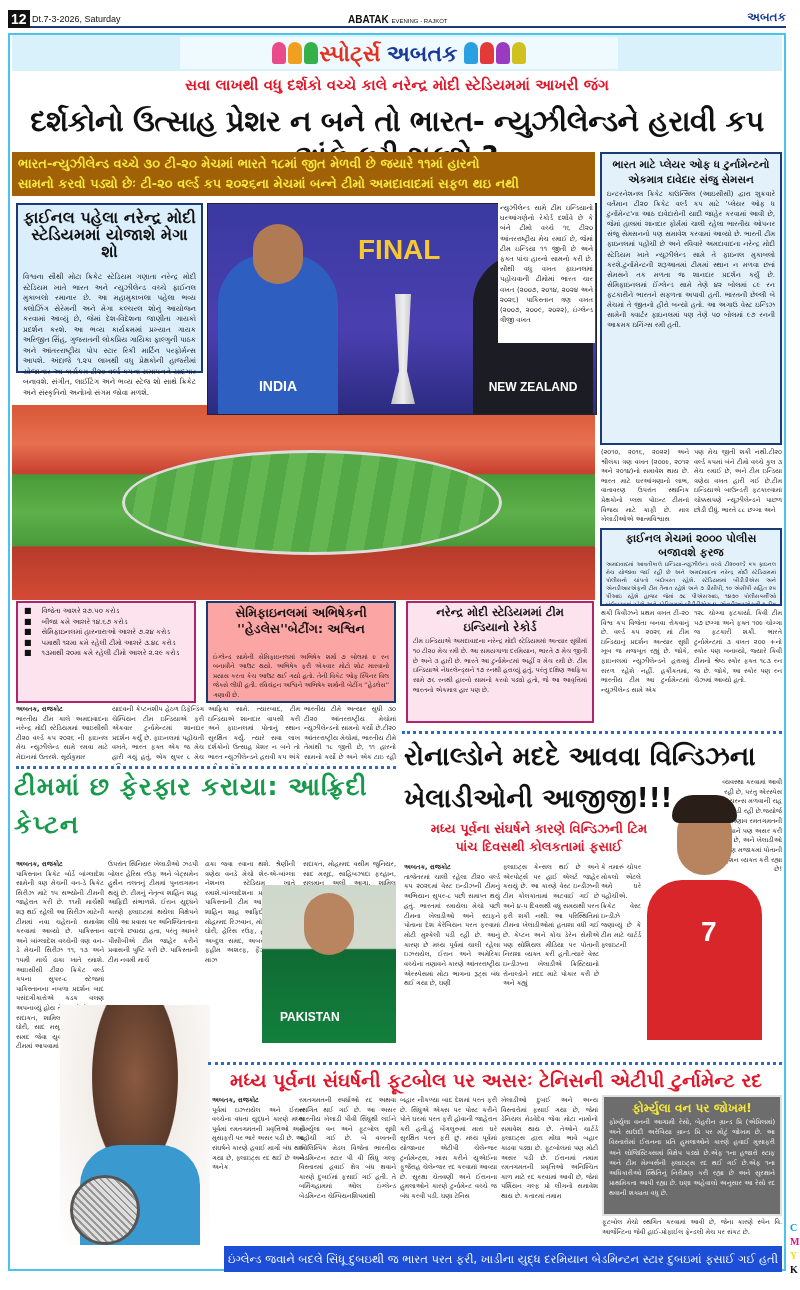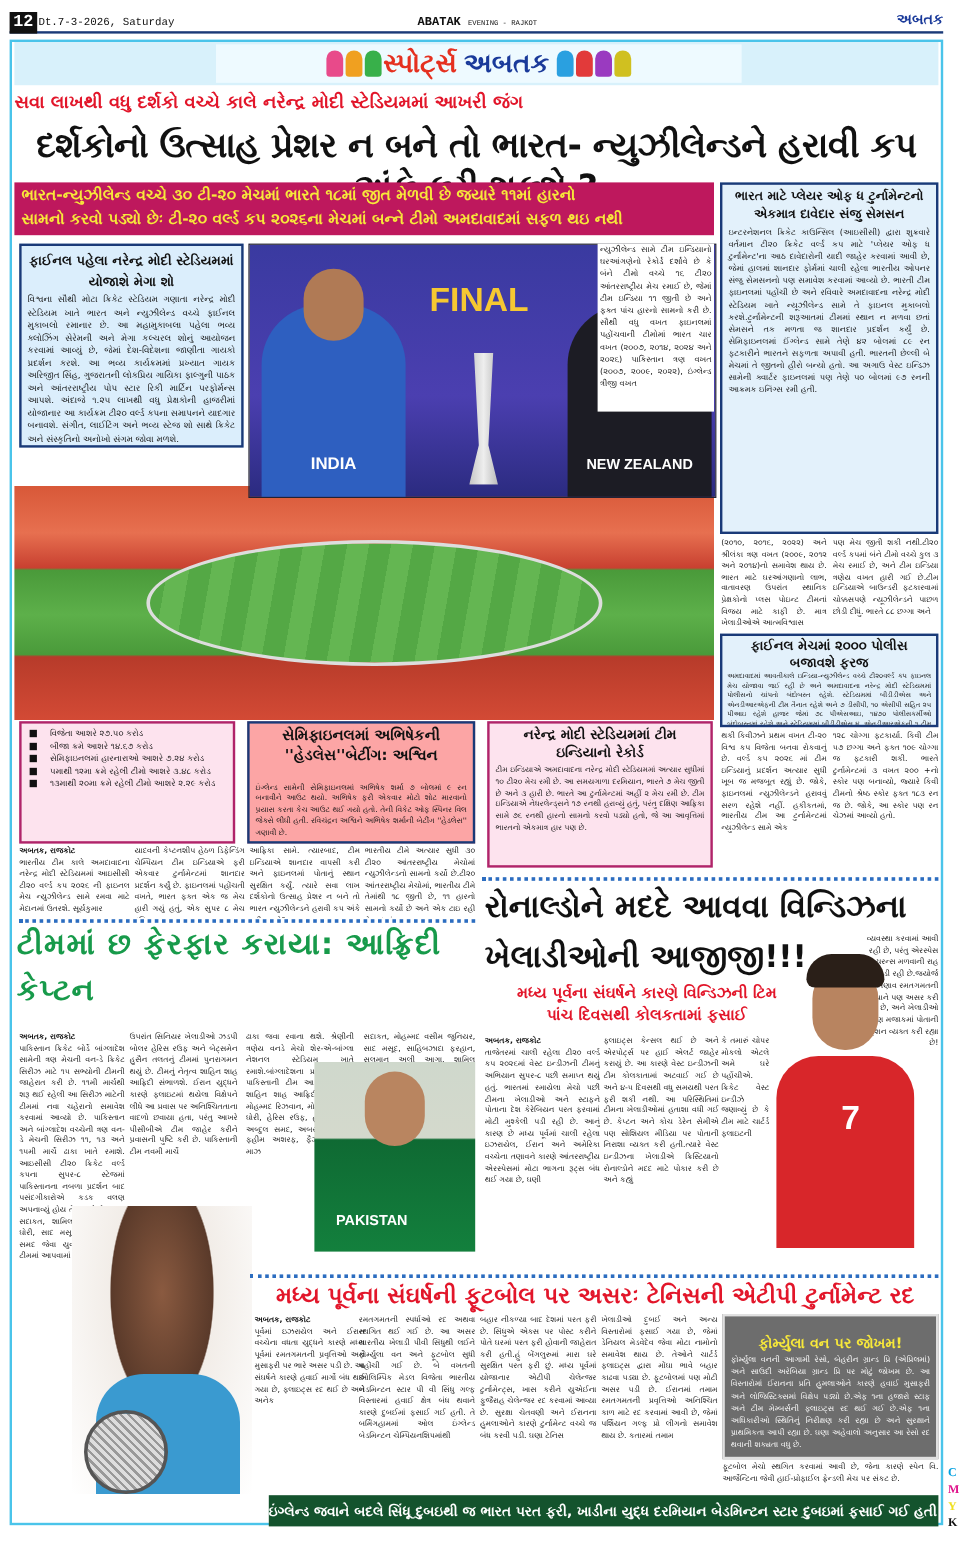--- a/index.html
+++ b/index.html
@@ -1,32 +1,32 @@
 <!DOCTYPE html>
 <html><head>
 <meta charset="utf-8">
 <style>
 *{box-sizing:border-box;margin:0;padding:0}
 body{width:800px;height:1290px;background:#fff;font-family:"DejaVu Sans",sans-serif;position:relative;overflow:hidden;color:#111}
 .abs{position:absolute}
-.hdr{left:8px;top:12px;width:778px;height:16px;border-bottom:2px solid #1a3a78;font-size:9px;font-family:Liberation Mono, monospace}
+.hdr{left:8px;top:12px;width:778px;height:16px;border-bottom:2px solid #1a3a78;font-size:9px;font-family:Liberation Sans, sans-serif}
 .pgno{position:absolute;left:0;top:-2px;background:#111;color:#fff;font-weight:bold;font-size:14px;padding:0 3px;line-height:18px}
 .date{position:absolute;left:24px;top:2px}
 .mast{position:absolute;left:340px;top:2px;font-weight:bold;font-size:10px}
 .mast small{font-size:6px;font-weight:normal}
 .logo-r{position:absolute;right:0;top:-2px;color:#1a3a9a;font-weight:bold;font-size:12px}
 .frame{left:8px;top:33px;width:778px;height:1238px;border:2px solid #4ac4ea;background:#fff}
 .banner{left:12px;top:35px;width:770px;height:36px;background:#d8f1fb}
 .banner-inner{position:absolute;left:168px;top:2px;width:438px;height:32px;background:#eefaff;display:flex;align-items:center;justify-content:center;font-weight:bold;font-size:22px}
 .banner-inner .s1{color:#e53020}
 .banner-inner .s2{color:#1a3a9a;margin-left:6px}
 .fig{display:inline-block;width:14px;height:22px;border-radius:7px 7px 3px 3px;margin:0 1px}
-.kicker{left:12px;top:76px;width:770px;color:#e2162a;font-weight:bold;font-size:15px}
+.kicker{left:12px;top:76px;width:770px;text-align:center;color:#e2162a;font-weight:bold;font-size:15px}
 .headline{left:12px;top:104px;width:770px;text-align:center;color:#111;font-weight:bold;font-size:29px;letter-spacing:-0.5px;font-family:"DejaVu Sans",sans-serif}
-.strap{left:12px;top:152px;width:583px;height:44px;background:#be185d;color:#f7e83a;font-weight:bold;font-size:13px;padding:2px 6px;line-height:20px}
+.strap{left:12px;top:152px;width:583px;height:44px;background:#a16207;color:#f7e83a;font-weight:bold;font-size:13px;padding:2px 6px;line-height:20px}
 .box-blue{background:#dbeefc;border:2px solid #1a3a78}
 .box-title{text-align:center;font-weight:bold;color:#111}
 .body-txt{font-size:8.3px;line-height:12.2px;text-align:justify;color:#111}
 .photo-final{left:207px;top:203px;width:390px;height:212px;background:linear-gradient(180deg,#3a3aa0 0%,#4b3fb0 60%,#2b2b80 100%);overflow:hidden;border:1px solid #223}
 .final-text{position:absolute;left:150px;top:30px;font-size:28px;font-weight:bold;color:#f6c832;font-family:"Liberation Sans",sans-serif}
 .player-l{position:absolute;left:10px;top:50px;width:120px;height:165px;background:#2e5fc0;border-radius:50px 50px 0 0}
 .player-l .head{position:absolute;left:35px;top:-30px;width:50px;height:60px;background:#b07a55;border-radius:25px}
 .player-r{position:absolute;left:265px;top:50px;width:120px;height:165px;background:#1c1c24;border-radius:50px 50px 0 0}
 .player-r .head{position:absolute;left:35px;top:-30px;width:50px;height:60px;background:#e2b394;border-radius:25px}
 .jersey-txt{position:absolute;bottom:25px;width:100%;text-align:center;color:#fff;font-weight:bold;font-size:14px;font-family:"Liberation Sans",sans-serif}
@@ -34,21 +34,21 @@
 .stadium{left:12px;top:405px;width:583px;height:195px;background:linear-gradient(180deg,#d85838 0%,#e77050 20%,#c84030 35%,#4a9a3a 36%,#5db04a 55%,#4a9a3a 72%,#b73b2a 73%,#d34a35 100%);overflow:hidden}
 .pitch{position:absolute;left:110px;top:45px;width:380px;height:105px;border-radius:50%;background:repeating-linear-gradient(100deg,#54a845 0 18px,#64b652 18px 36px);border:3px solid #ddd}
 .red-box{background:#fde3ee;border:2px solid #b0246a}
 .bullet-list{list-style:none;font-size:8.5px;line-height:11.5px}
 .bullet-list li::before{content:"■";margin-right:10px;font-size:8px}
 .dots{height:4px;border-top:3px dotted #2c6dc0}
 .big-green{color:#179a4a;font-weight:bold;font-size:30px;line-height:42px;font-family:"DejaVu Sans",sans-serif;letter-spacing:1px}
 .big-black{color:#111;font-weight:bold;font-size:33px;line-height:46px}
 .sub-red{color:#e2162a;font-weight:bold;font-size:16px;text-align:center;line-height:21px}
 .grey-box{background:#6d6d6d;border:2px solid #e0e0e0;color:#fff}
-.red-band{background:#14532d;color:#fff;font-weight:bold;font-size:14.5px;text-align:left;line-height:28px}
+.red-band{background:#1d4ed8;color:#fff;font-weight:normal;font-size:14.5px;text-align:center;line-height:28px}
 .photo{position:absolute;overflow:hidden}
 .cmyk{position:absolute;left:790px;font-weight:bold;font-size:10px;font-family:"Liberation Serif",serif}
 </style>
 </head>
 <body>
 
 <div class="abs hdr">
   <span class="pgno">12</span>
   <span class="date">Dt.7-3-2026, Saturday</span>
   <span class="mast"><span>ABATAK</span> <small>EVENING - RAJKOT</small></span>
@@ -72,21 +72,21 @@
 </div>
 
 <div class="abs kicker">સવા લાખથી વધુ દર્શકો વચ્ચે કાલે નરેન્દ્ર મોદી સ્ટેડિયમમાં આખરી જંગ</div>
 <div class="abs headline">દર્શકોનો ઉત્સાહ પ્રેશર ન બને તો ભારત- ન્યુઝીલેન્ડને હરાવી કપ અંકે કરી શકશે ?</div>
 <div class="abs strap">
   <div>ભારત-ન્યુઝીલેન્ડ વચ્ચે ૩૦ ટી-૨૦ મેચમાં ભારતે ૧૮માં જીત મેળવી છે જયારે ૧૧માં હારનો</div>
   <div>સામનો કરવો પડ્યો છેઃ ટી-૨૦ વર્લ્ડ કપ ૨૦૨૬ના મેચમાં બન્ને ટીમો અમદાવાદમાં સફળ થઇ નથી</div>
 </div>
 
 <div class="abs box-blue" style="left:16px;top:203px;width:187px;height:170px;padding:4px 5px;z-index:3">
-  <div class="box-title" style="font-size:11px;line-height:17px;margin-bottom:2px">ફાઈનલ પહેલા નરેન્દ્ર મોદી સ્ટેડિયમમાં યોજાશે મેગા શો</div>
+  <div class="box-title" style="font-size:16px;line-height:17px;margin-bottom:12px">ફાઈનલ પહેલા નરેન્દ્ર મોદી સ્ટેડિયમમાં યોજાશે મેગા શો</div>
   <div class="body-txt" style="font-size:7.3px;line-height:10.5px">વિશ્વના સૌથી મોટા ક્રિકેટ સ્ટેડિયમ ગણાતા નરેન્દ્ર મોદી સ્ટેડિયમ ખાતે ભારત અને ન્યુઝીલેન્ડ વચ્ચે ફાઈનલ મુકાબલો રમાનાર છે. આ મહામુકાબલા પહેલા ભવ્ય ક્લોઝિંગ સેરેમની અને મેગા કલ્ચરલ શોનું આયોજન કરવામાં આવ્યું છે, જેમાં દેશ-વિદેશના જાણીતા ગાયકો પ્રદર્શન કરશે. આ ભવ્ય કાર્યક્રમમાં પ્રખ્યાત ગાયક અરિજીત સિંહ, ગુજરાતની લોકપ્રિય ગાયિકા ફાલ્ગુની પાઠક અને આંતરરાષ્ટ્રીય પોપ સ્ટાર રિકી માર્ટિન પરફોર્મન્સ આપશે. અંદાજે ૧.૨૫ લાખથી વધુ પ્રેક્ષકોની હાજરીમાં યોજાનાર આ કાર્યક્રમ ટી૨૦ વર્લ્ડ કપના સમાપનને યાદગાર બનાવશે. સંગીત, લાઈટિંગ અને ભવ્ય સ્ટેજ શો સાથે ક્રિકેટ અને સંસ્કૃતિનો અનોખો સંગમ જોવા મળશે.</div>
 </div>
 
 <div class="abs photo-final" style="z-index:2">
   <div class="final-text">FINAL</div>
   <div class="player-l">
     <div class="head"></div>
     <div class="jersey-txt">INDIA</div>
   </div>
   <div class="trophy"></div>
@@ -218,21 +218,21 @@
 
 <div class="abs body-txt" style="left:212px;top:1096px;width:92px;height:148px;font-size:6.5px;line-height:9.6px;overflow:hidden">
   <b>અબતક, રાજકોટ</b><br>
   <span>પૂર્વમાં ઇઝરાયેલ અને ઈરાન વચ્ચેના વધતા યુદ્ધને કારણે મધ્ય પૂર્વમાં રમતગમતની પ્રવૃત્તિઓ અને મુસાફરી પર ભારે અસર પડી છે. આ સંઘર્ષને કારણે હવાઈ માર્ગો બંધ થઈ ગયા છે, ફ્લાઇટ્સ રદ થઈ છે અને અનેક</span>
 </div>
 <div class="abs body-txt" style="left:299px;top:1096px;width:97px;height:148px;font-size:6.5px;line-height:9.6px;overflow:hidden">રમતગમતની સ્પર્ધાઓ રદ અથવા સ્થગિત થઈ ગઈ છે. આ અસર ભારતીય ખેલાડી પીવી સિંધુથી લઈને ફોર્મ્યુલા વન અને ફૂટબોલ સુધી પહોંચી ગઈ છે. બે વખતની ઓલિમ્પિક મેડલ વિજેતા ભારતીય બેડમિન્ટન સ્ટાર પી વી સિંધુ ગલ્ફ વિસ્તારમાં હવાઈ ક્ષેત્ર બંધ થવાને કારણે દુબઈમાં ફસાઈ ગઈ હતી. તે બર્મિંગહામમાં ઓલ ઇંગ્લેન્ડ બેડમિન્ટન ચેમ્પિયનશિપમાંથી</div>
 <div class="abs body-txt" style="left:400px;top:1096px;width:97px;height:148px;font-size:6.5px;line-height:9.6px;overflow:hidden">બહાર નીકળ્યા બાદ દેશમાં પરત ફરી છે. સિંધુએ એક્સ પર પોસ્ટ કરીને પોતે ઘરમાં પરત ફરી હોવાની જાહેરાત કરી હતી.હું બેંગલુરુમાં મારા ઘરે સુરક્ષિત પરત ફરી છું. મધ્ય પૂર્વમાં યોજાનાર એટીપી ચેલેન્જર ટુર્નામેન્ટ્સ, ખાસ કરીને યુએઈના ફુજૈરાહ ચેલેન્જર રદ કરવામાં આવ્યા છે. સુરક્ષા ચેતવણી અને ઈરાનના હુમલાઓને કારણે ટુર્નામેન્ટ વચ્ચે જ બંધ કરવી પડી. ઘણા ટેનિસ</div>
 <div class="abs body-txt" style="left:501px;top:1096px;width:97px;height:148px;font-size:6.5px;line-height:9.6px;overflow:hidden">ખેલાડીઓ દુબઈ અને અન્ય વિસ્તારોમાં ફસાઈ ગયા છે, જેમાં ડેનિયલ મેડવેદેવ જેવા મોટા નામોનો સમાવેશ થાય છે. તેઓને ચાર્ટર્ડ ફ્લાઇટ્સ દ્વારા મોંઘા ભાવે બહાર કાઢવા પડ્યા છે. ફૂટબોલમાં પણ મોટી અસર પડી છે. ઈરાનમાં તમામ રમતગમતની પ્રવૃત્તિઓ અનિશ્ચિત કાળ માટે રદ કરવામાં આવી છે, જેમાં પર્શિયન ગલ્ફ પ્રો લીગનો સમાવેશ થાય છે. કતારમાં તમામ</div>
 <div class="abs body-txt" style="left:602px;top:1218px;width:180px;height:26px;font-size:6.5px;line-height:9.6px;overflow:hidden">ફૂટબોલ મેચો સ્થગિત કરવામાં આવી છે, જેના કારણે સ્પેન વિ. આર્જેન્ટિના જેવી હાઈ-પ્રોફાઈલ ફ્રેન્ડલી મેચ પર સંકટ છે.</div>
 
-<div class="abs grey-box" style="left:602px;top:1095px;width:180px;height:121px;padding:14px 5px">
+<div class="abs grey-box" style="left:602px;top:1095px;width:180px;height:121px;padding:3px 5px">
   <div class="box-title" style="color:#f7e83a;font-size:12px;line-height:17px">ફોર્મ્યુલા વન પર જોખમ!</div>
   <div class="body-txt" style="color:#fff;font-size:6.6px;line-height:10.2px">ફોર્મ્યુલા વનની આગામી રેસો, બેહરીન ગ્રાન્ડ પ્રિ (એપ્રિલમાં) અને સાઉદી અરેબિયા ગ્રાન્ડ પ્રિ પર મોટું જોખમ છે. આ વિસ્તારોમાં ઈરાનના પ્રતિ હુમલાઓને કારણે હવાઈ મુસાફરી અને લોજિસ્ટિક્સમાં વિક્ષેપ પડ્યો છે.એફ ૧ના હજારો સ્ટાફ અને ટીમ મેમ્બર્સની ફ્લાઇટ્સ રદ થઈ ગઈ છે.એફ ૧ના અધિકારીઓ સ્થિતિનું નિરીક્ષણ કરી રહ્યા છે અને સુરક્ષાને પ્રાથમિકતા આપી રહ્યા છે. ઘણા અહેવાલો અનુસાર આ રેસો રદ થવાની શક્યતા વધુ છે.</div>
 </div>
 
 <div class="abs red-band" style="left:224px;top:1246px;width:558px;height:26px;font-size:11.5px;line-height:26px">ઇંગ્લેન્ડ જવાને બદલે સિંધૂ દુબઇથી જ ભારત પરત ફરી, ખાડીના યુદ્ધ દરમિયાન બેડમિન્ટન સ્ટાર દુબઇમાં ફસાઈ ગઈ હતી</div>
 
 <div class="cmyk" style="top:1222px;color:#00a0e0">C</div>
 <div class="cmyk" style="top:1236px;color:#e0108a">M</div>
 <div class="cmyk" style="top:1250px;color:#f0e020">Y</div>
 <div class="cmyk" style="top:1264px;color:#111">K</div>

